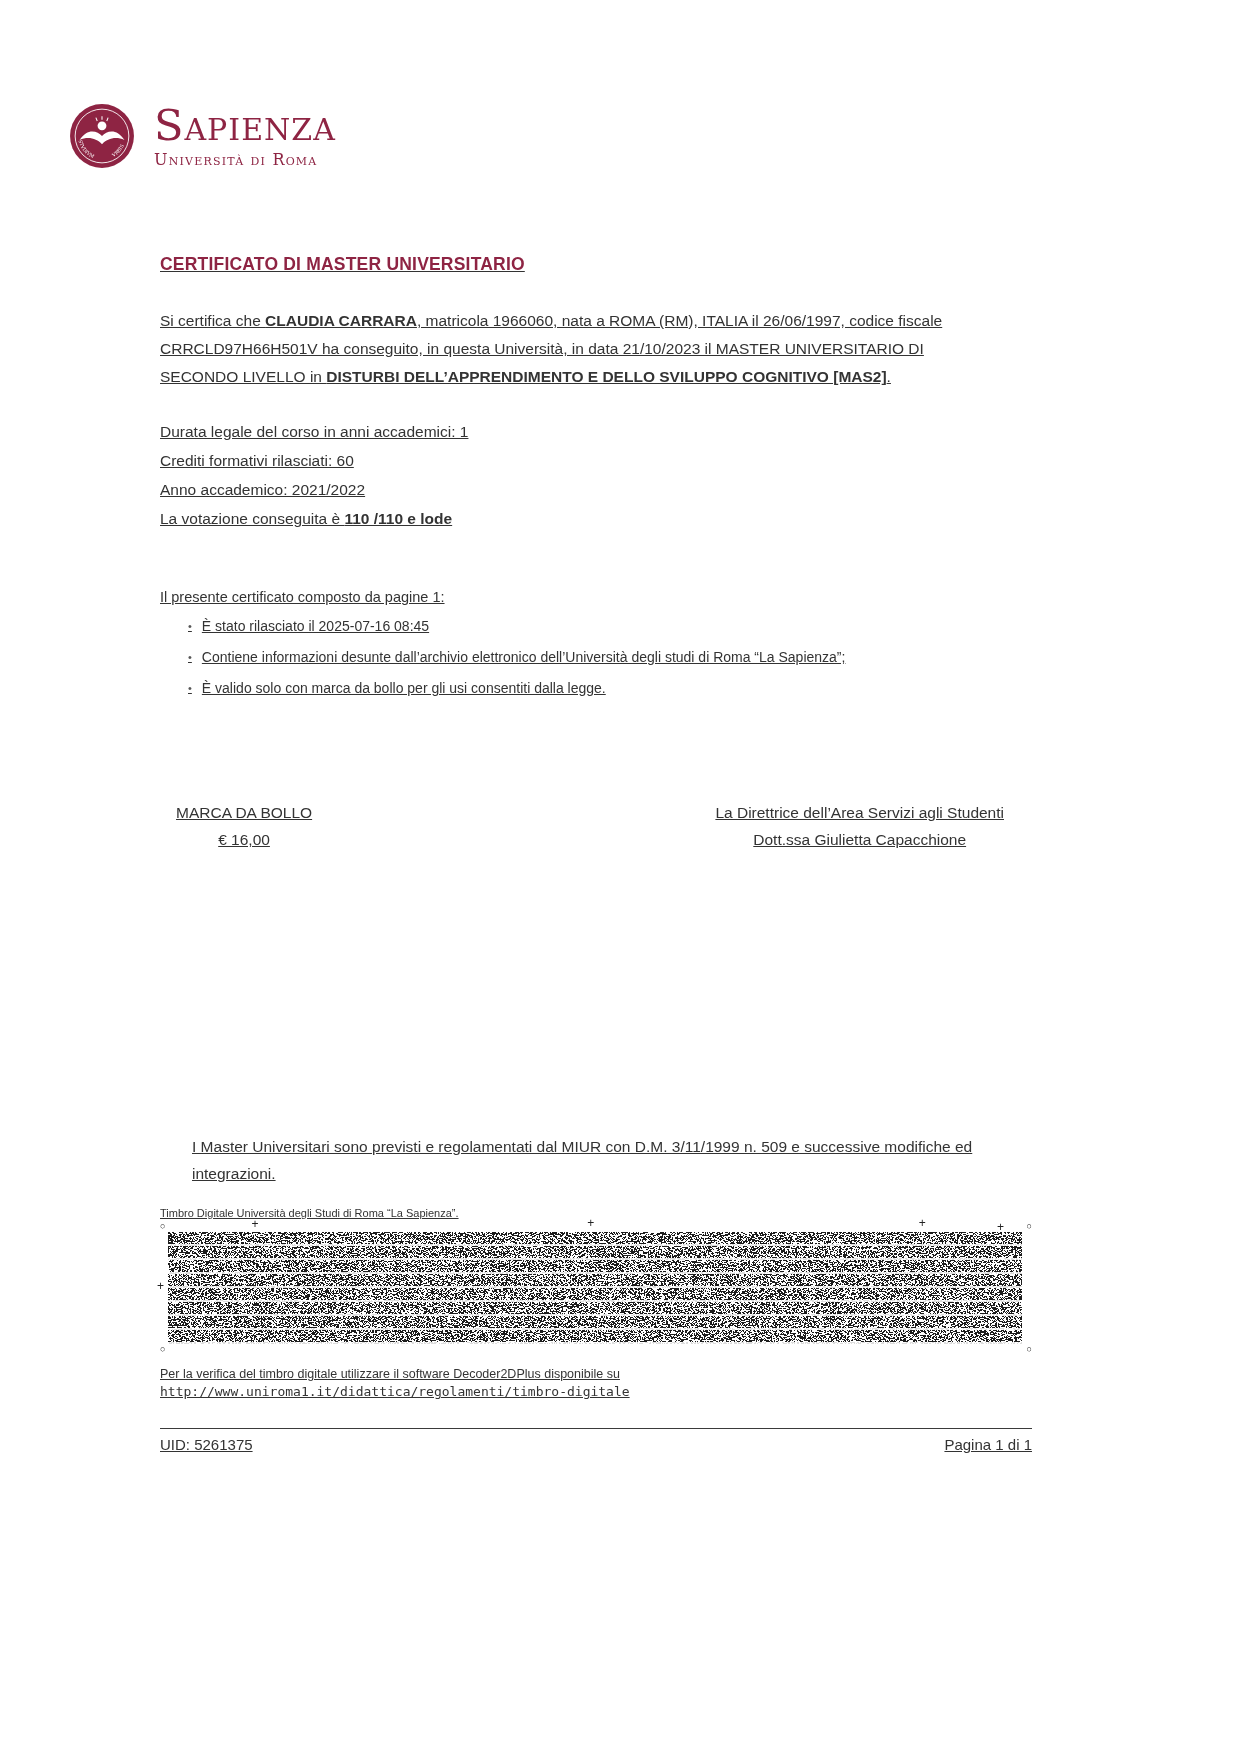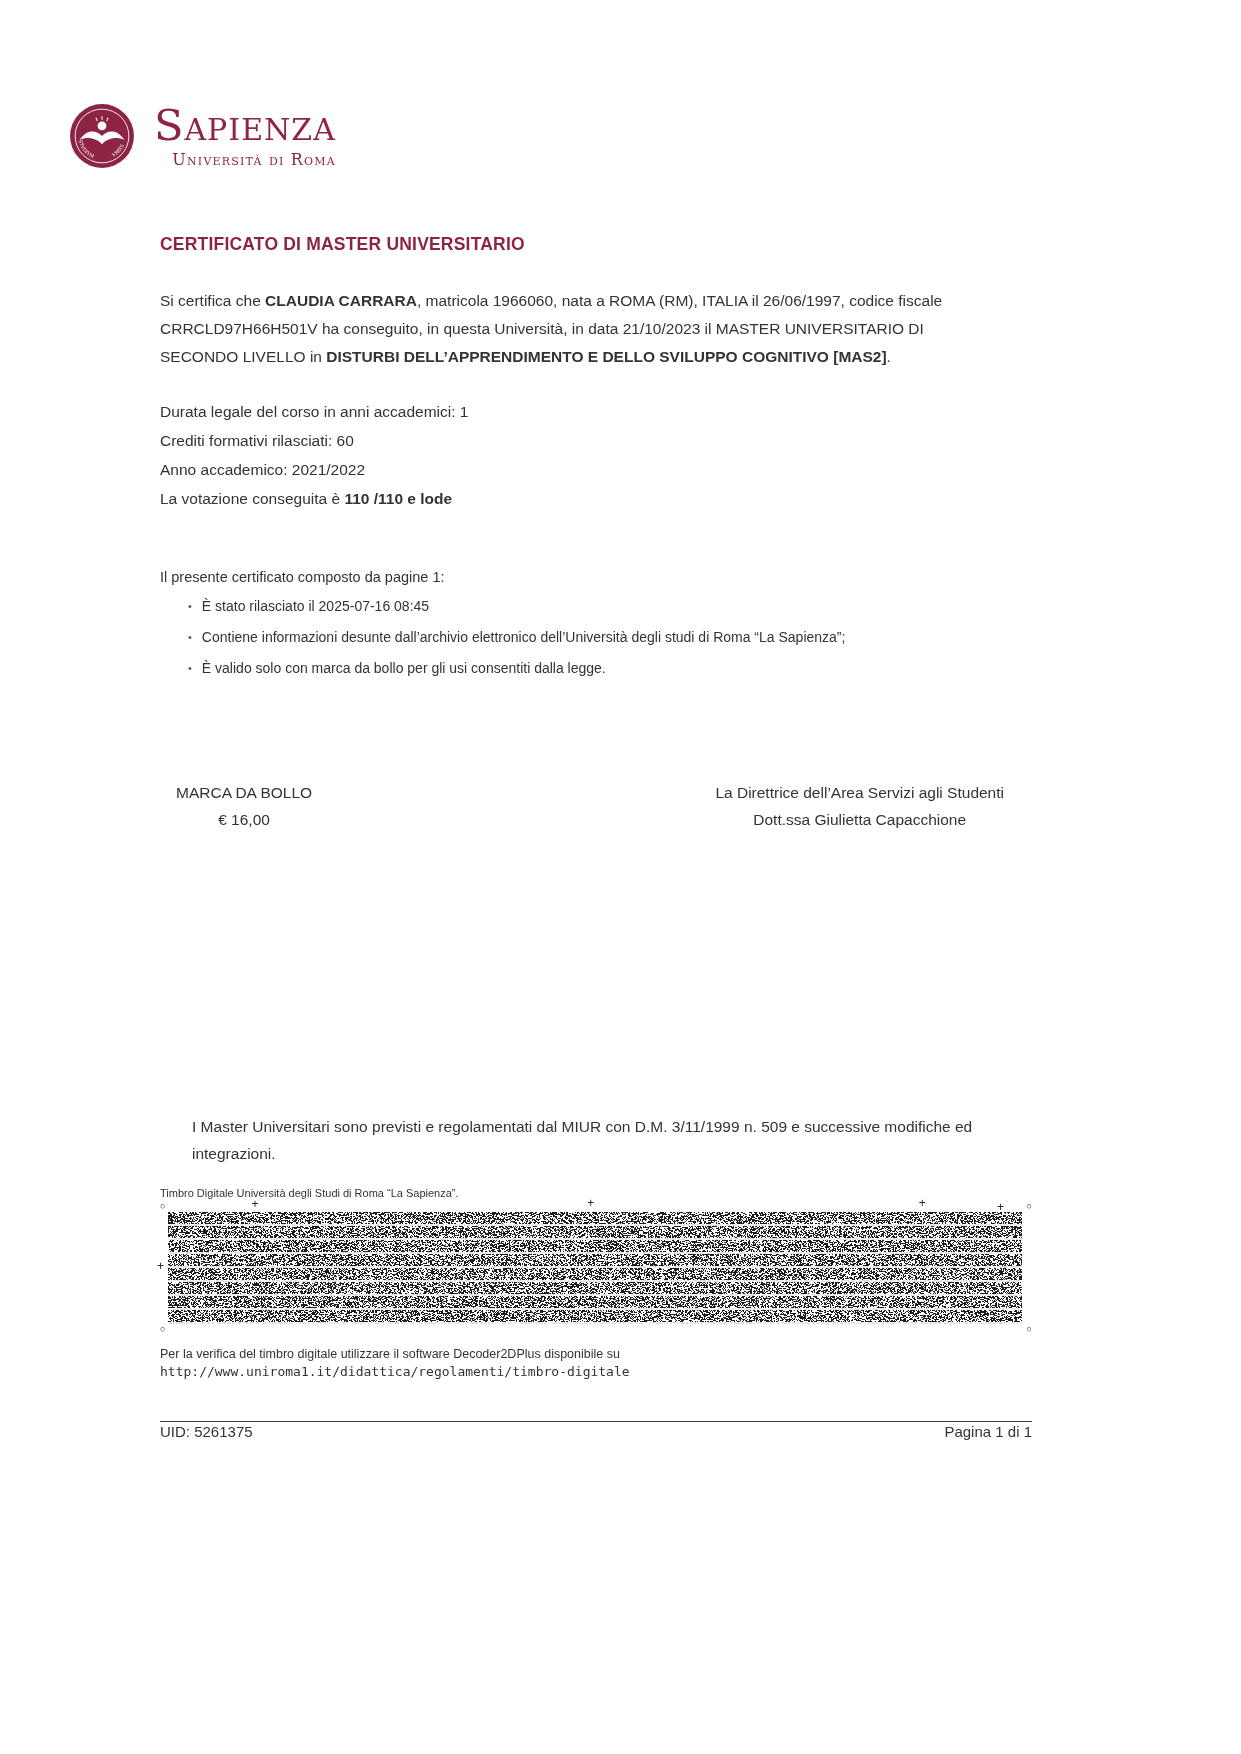--- a/index.html
+++ b/index.html
@@ -15,35 +15,35 @@
     background:#ffffff;
     color:var(--text);
     font-family:"Liberation Sans","DejaVu Sans",sans-serif;
     overflow:hidden;
   }
   
   .logo-row{position:absolute;top:102px;left:68px;display:flex;align-items:center;gap:18px;}
   .emblem{width:68px;height:68px;}
   .emblem svg{width:68px;height:68px;display:block;}
   .emblem-bg{fill:var(--accent);}
-  .wordmark{display:flex;flex-direction:column;justify-content:center;align-items:flex-end;}
+  .wordmark{display:flex;flex-direction:column;justify-content:center;}
   .word{
     font-family:"DejaVu Serif","Liberation Serif",serif;
     color:var(--accent);
     font-variant:small-caps;
     font-size:43px;line-height:1;letter-spacing:1px;
   }
   .sub{
     font-family:"DejaVu Serif","Liberation Serif",serif;
     color:var(--accent);
     font-variant:small-caps;
     font-size:16px;letter-spacing:1.2px;margin-top:3px;
   }
   
-  .content{position:absolute;left:160px;top:234px;width:872px;}
+  .content{position:absolute;left:160px;top:254px;width:872px;text-decoration:underline;}
   .title{color:var(--accent);font-size:17.5px;font-weight:700;letter-spacing:.2px;}
   .cert-p{margin-top:32px;font-size:15.5px;line-height:28px;max-width:845px;}
   .details{margin-top:26px;font-size:15.5px;line-height:29px;}
   .cert-info{margin-top:56px;}
   .cert-info-heading{font-size:14.5px;margin-top:10px;}
   .bullets{margin-top:11px;list-style:none;}
   .bullets li{display:flex;gap:10px;padding-left:28px;margin-bottom:10px;font-size:14px;line-height:21px;}
   .bullet-glyph{font-size:11px;color:#555;line-height:21px;}
   .sign-row{margin-top:100px;display:flex;justify-content:space-between;padding:0 28px 0 16px;font-size:15.5px;line-height:27px;}
   .marca,.signer{text-align:center;}
@@ -53,21 +53,21 @@
   .stamp{margin-top:3px;position:relative;height:134px;}
   .stamp-noise,.row-lines{position:absolute;left:8px;top:10px;width:calc(100% - 18px);height:112px;}
   .row-lines{background:repeating-linear-gradient(to bottom,rgba(255,255,255,0) 0 12px,rgba(255,255,255,.85) 12px 14px);}
   .mark{position:absolute;color:#222;line-height:1;}
   .mark-p{font-size:12px;}
   .mark-c{font-size:9px;}
   
   .verify{margin-top:10px;font-size:12.5px;line-height:17px;}
   .verify .url{font-family:"DejaVu Sans Mono","Liberation Mono",monospace;font-size:13px;}
   
-  .footer-row{margin-top:41px;border-top:1.5px solid #3a3a3a;padding-top:1px;display:flex;justify-content:space-between;font-size:15px;}
+  .footer-row{margin-top:28px;border-top:1.5px solid #3a3a3a;padding-top:7px;display:flex;justify-content:space-between;font-size:15px;}
 </style>
 </head>
 <body>
 
 <div class="page">
 
   <div class="logo-row">
     <div class="emblem">
       <svg viewBox="0 0 100 100" aria-hidden="true">
         <circle class="emblem-bg" cx="50" cy="50" r="47"></circle>

